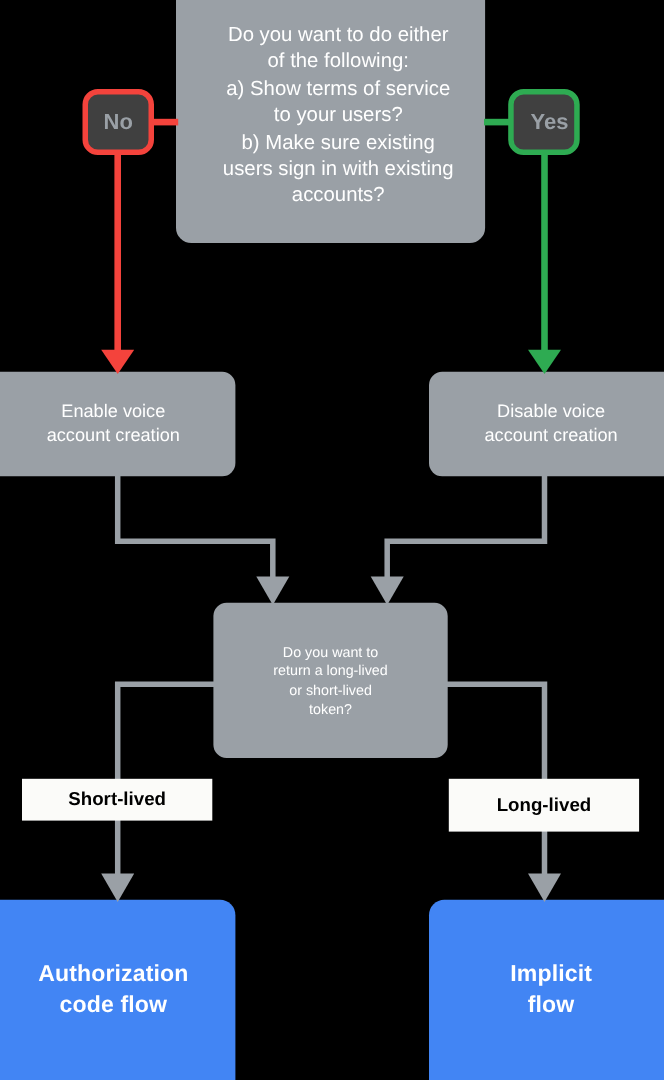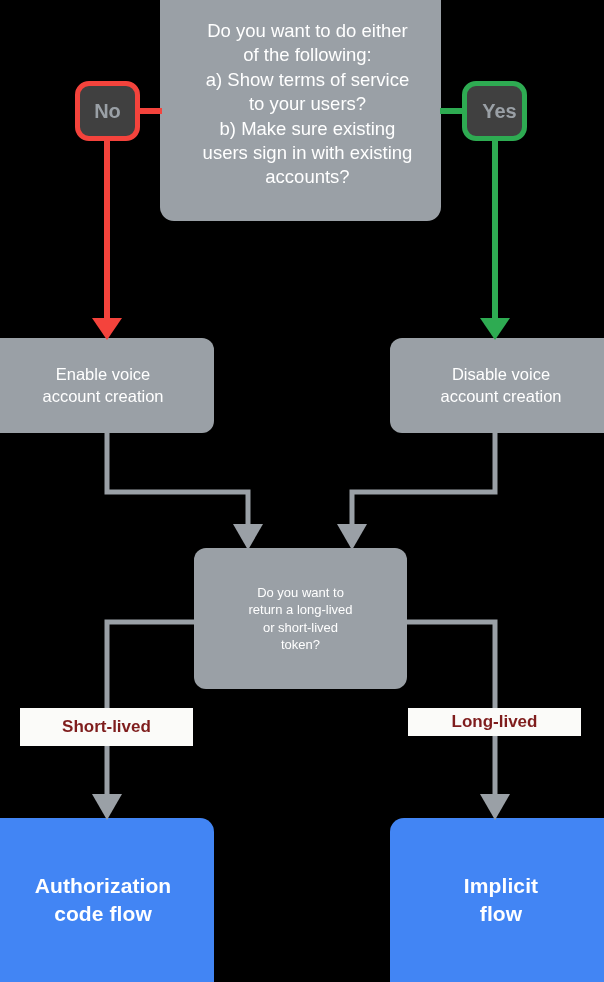--- a/index.html
+++ b/index.html
@@ -125,36 +125,36 @@
   }
 
   
   .pill {
     position: absolute;
     box-sizing: border-box;
     display: flex;
     align-items: center;
     justify-content: center;
     background: #fbfbf9;
-    color: #7f1d1d;
+    color: #000000;
     font-size: 17px;
     font-weight: bold;
     z-index: 5;
   }
   .pill-short {
     left: 20px;
     top: 708px;
     width: 173px;
     height: 38px;
   }
   .pill-long {
     left: 408px;
     top: 708px;
     width: 173px;
-    height: 28px;
+    height: 48px;
   }
 
   
   #wires {
     position: absolute;
     left: 0;
     top: 0;
     width: 604px;
     height: 982px;
     z-index: 2;

